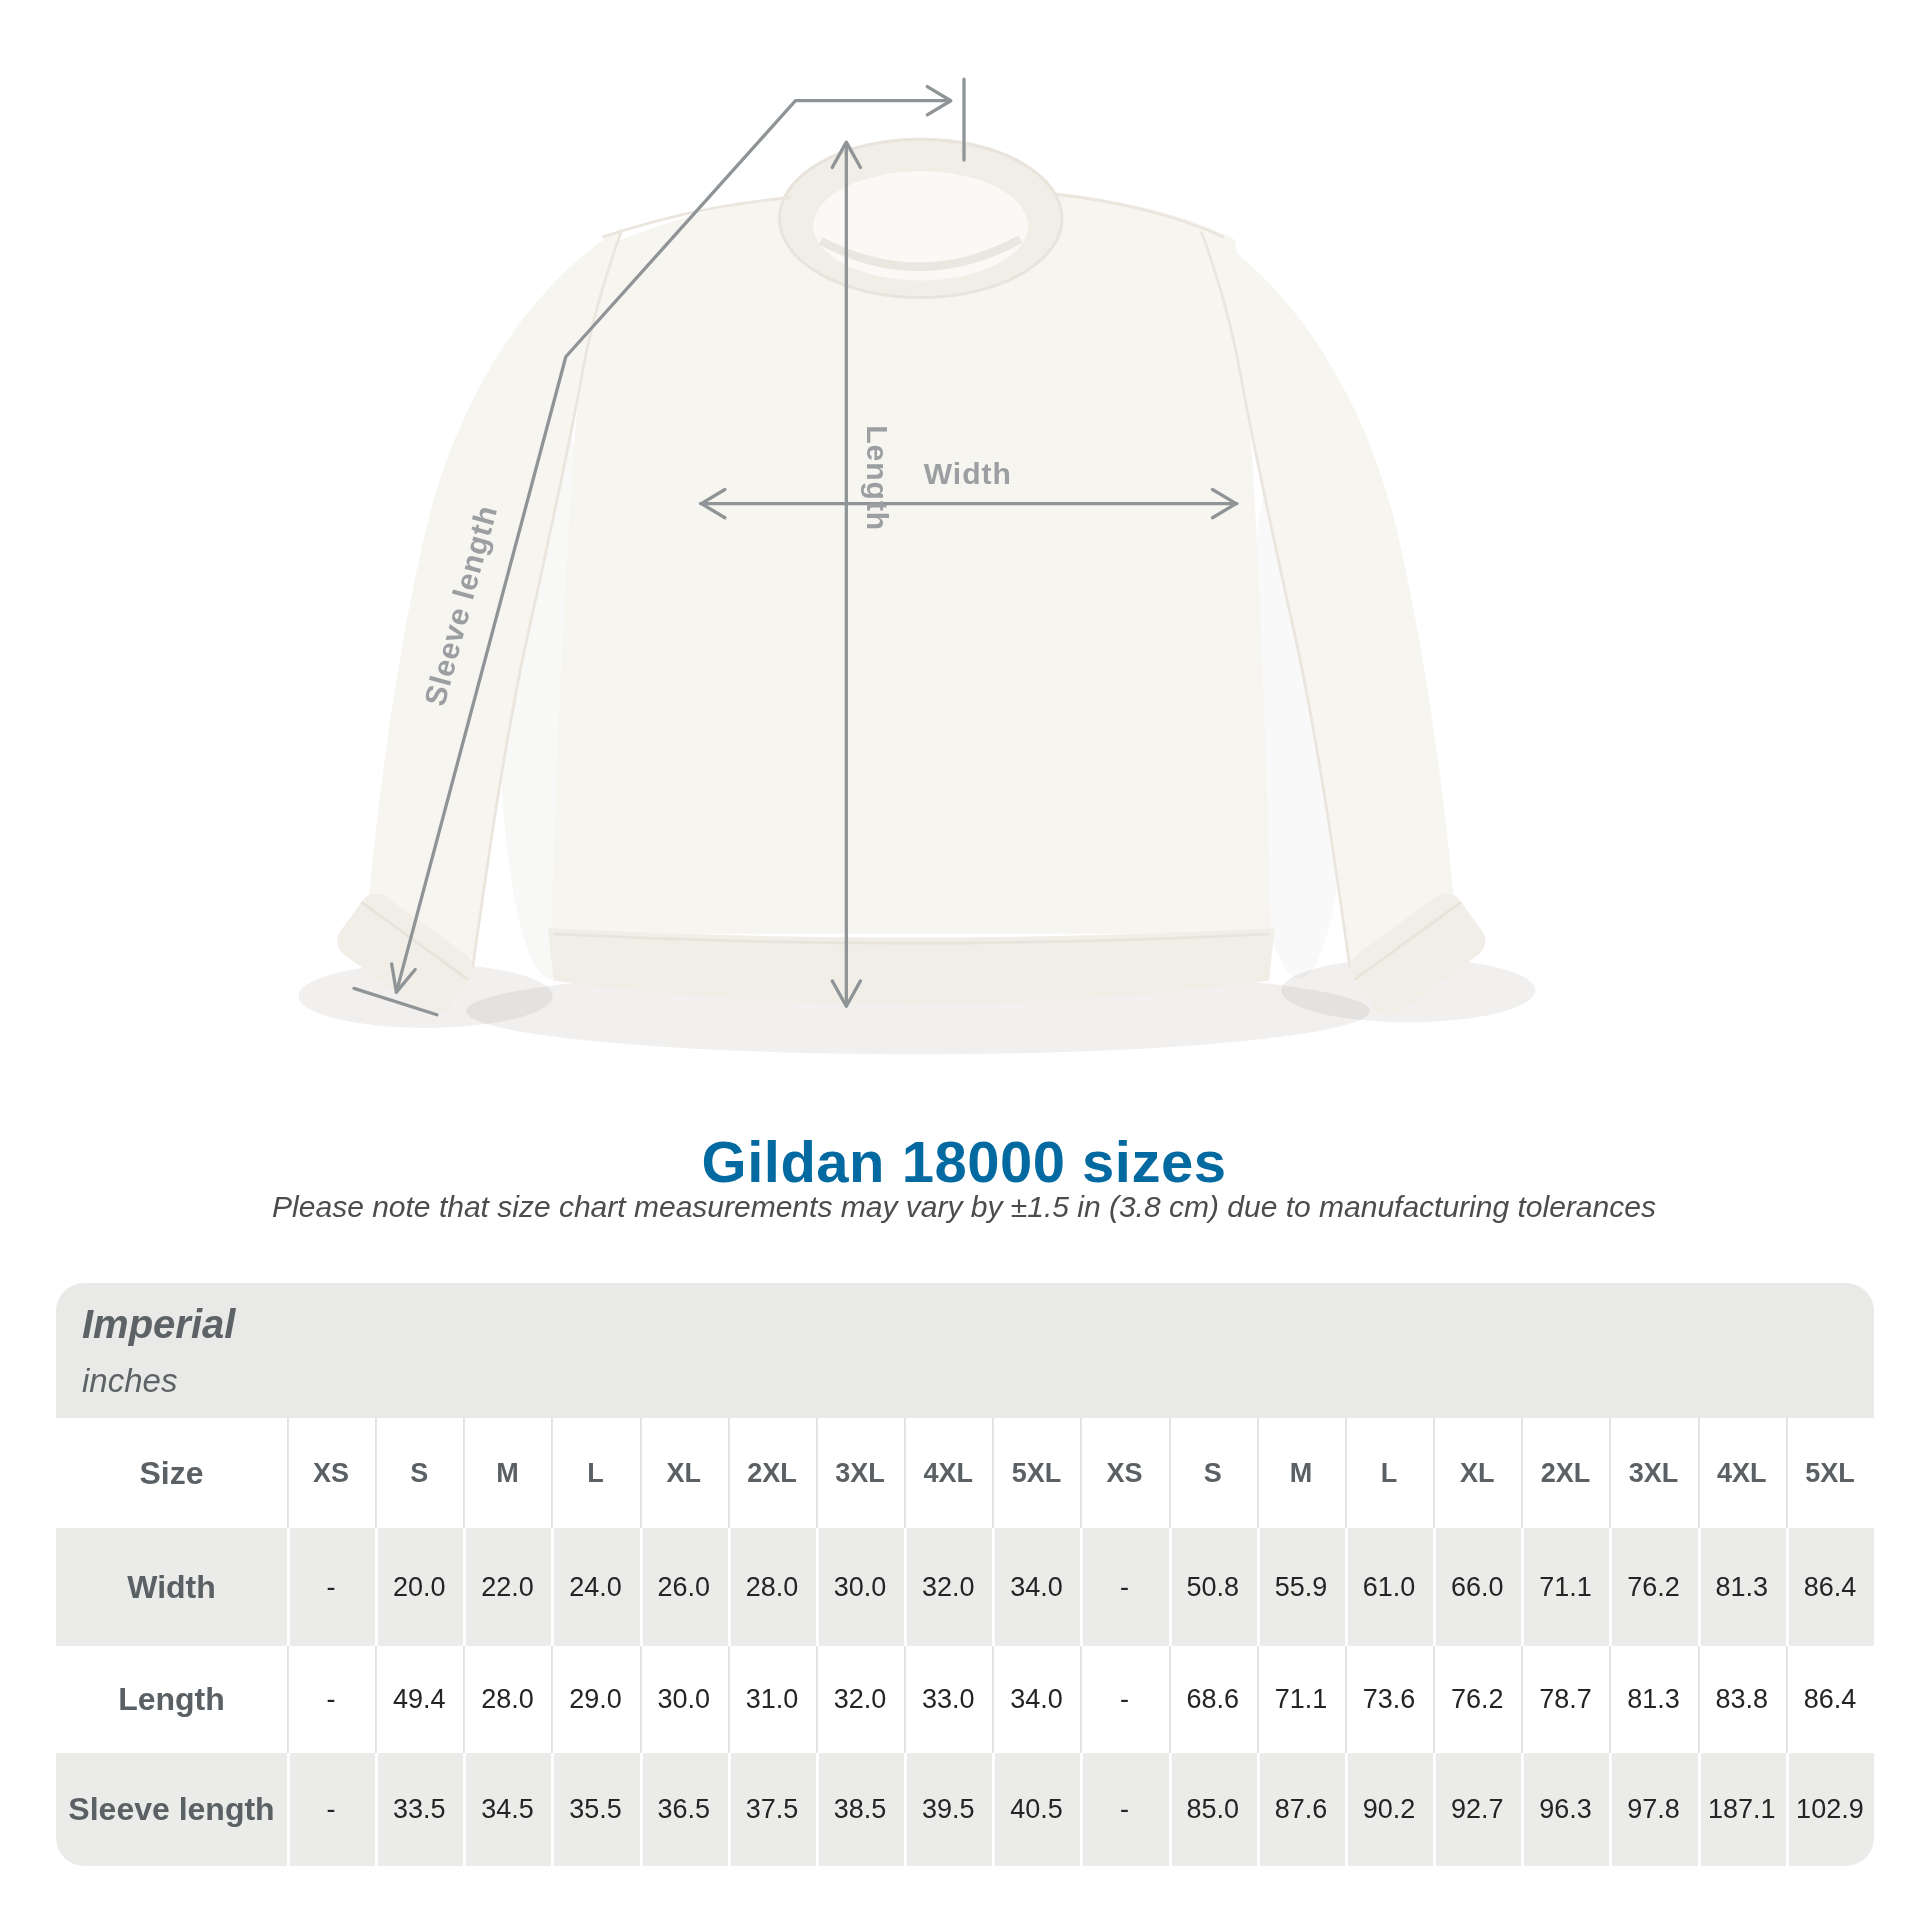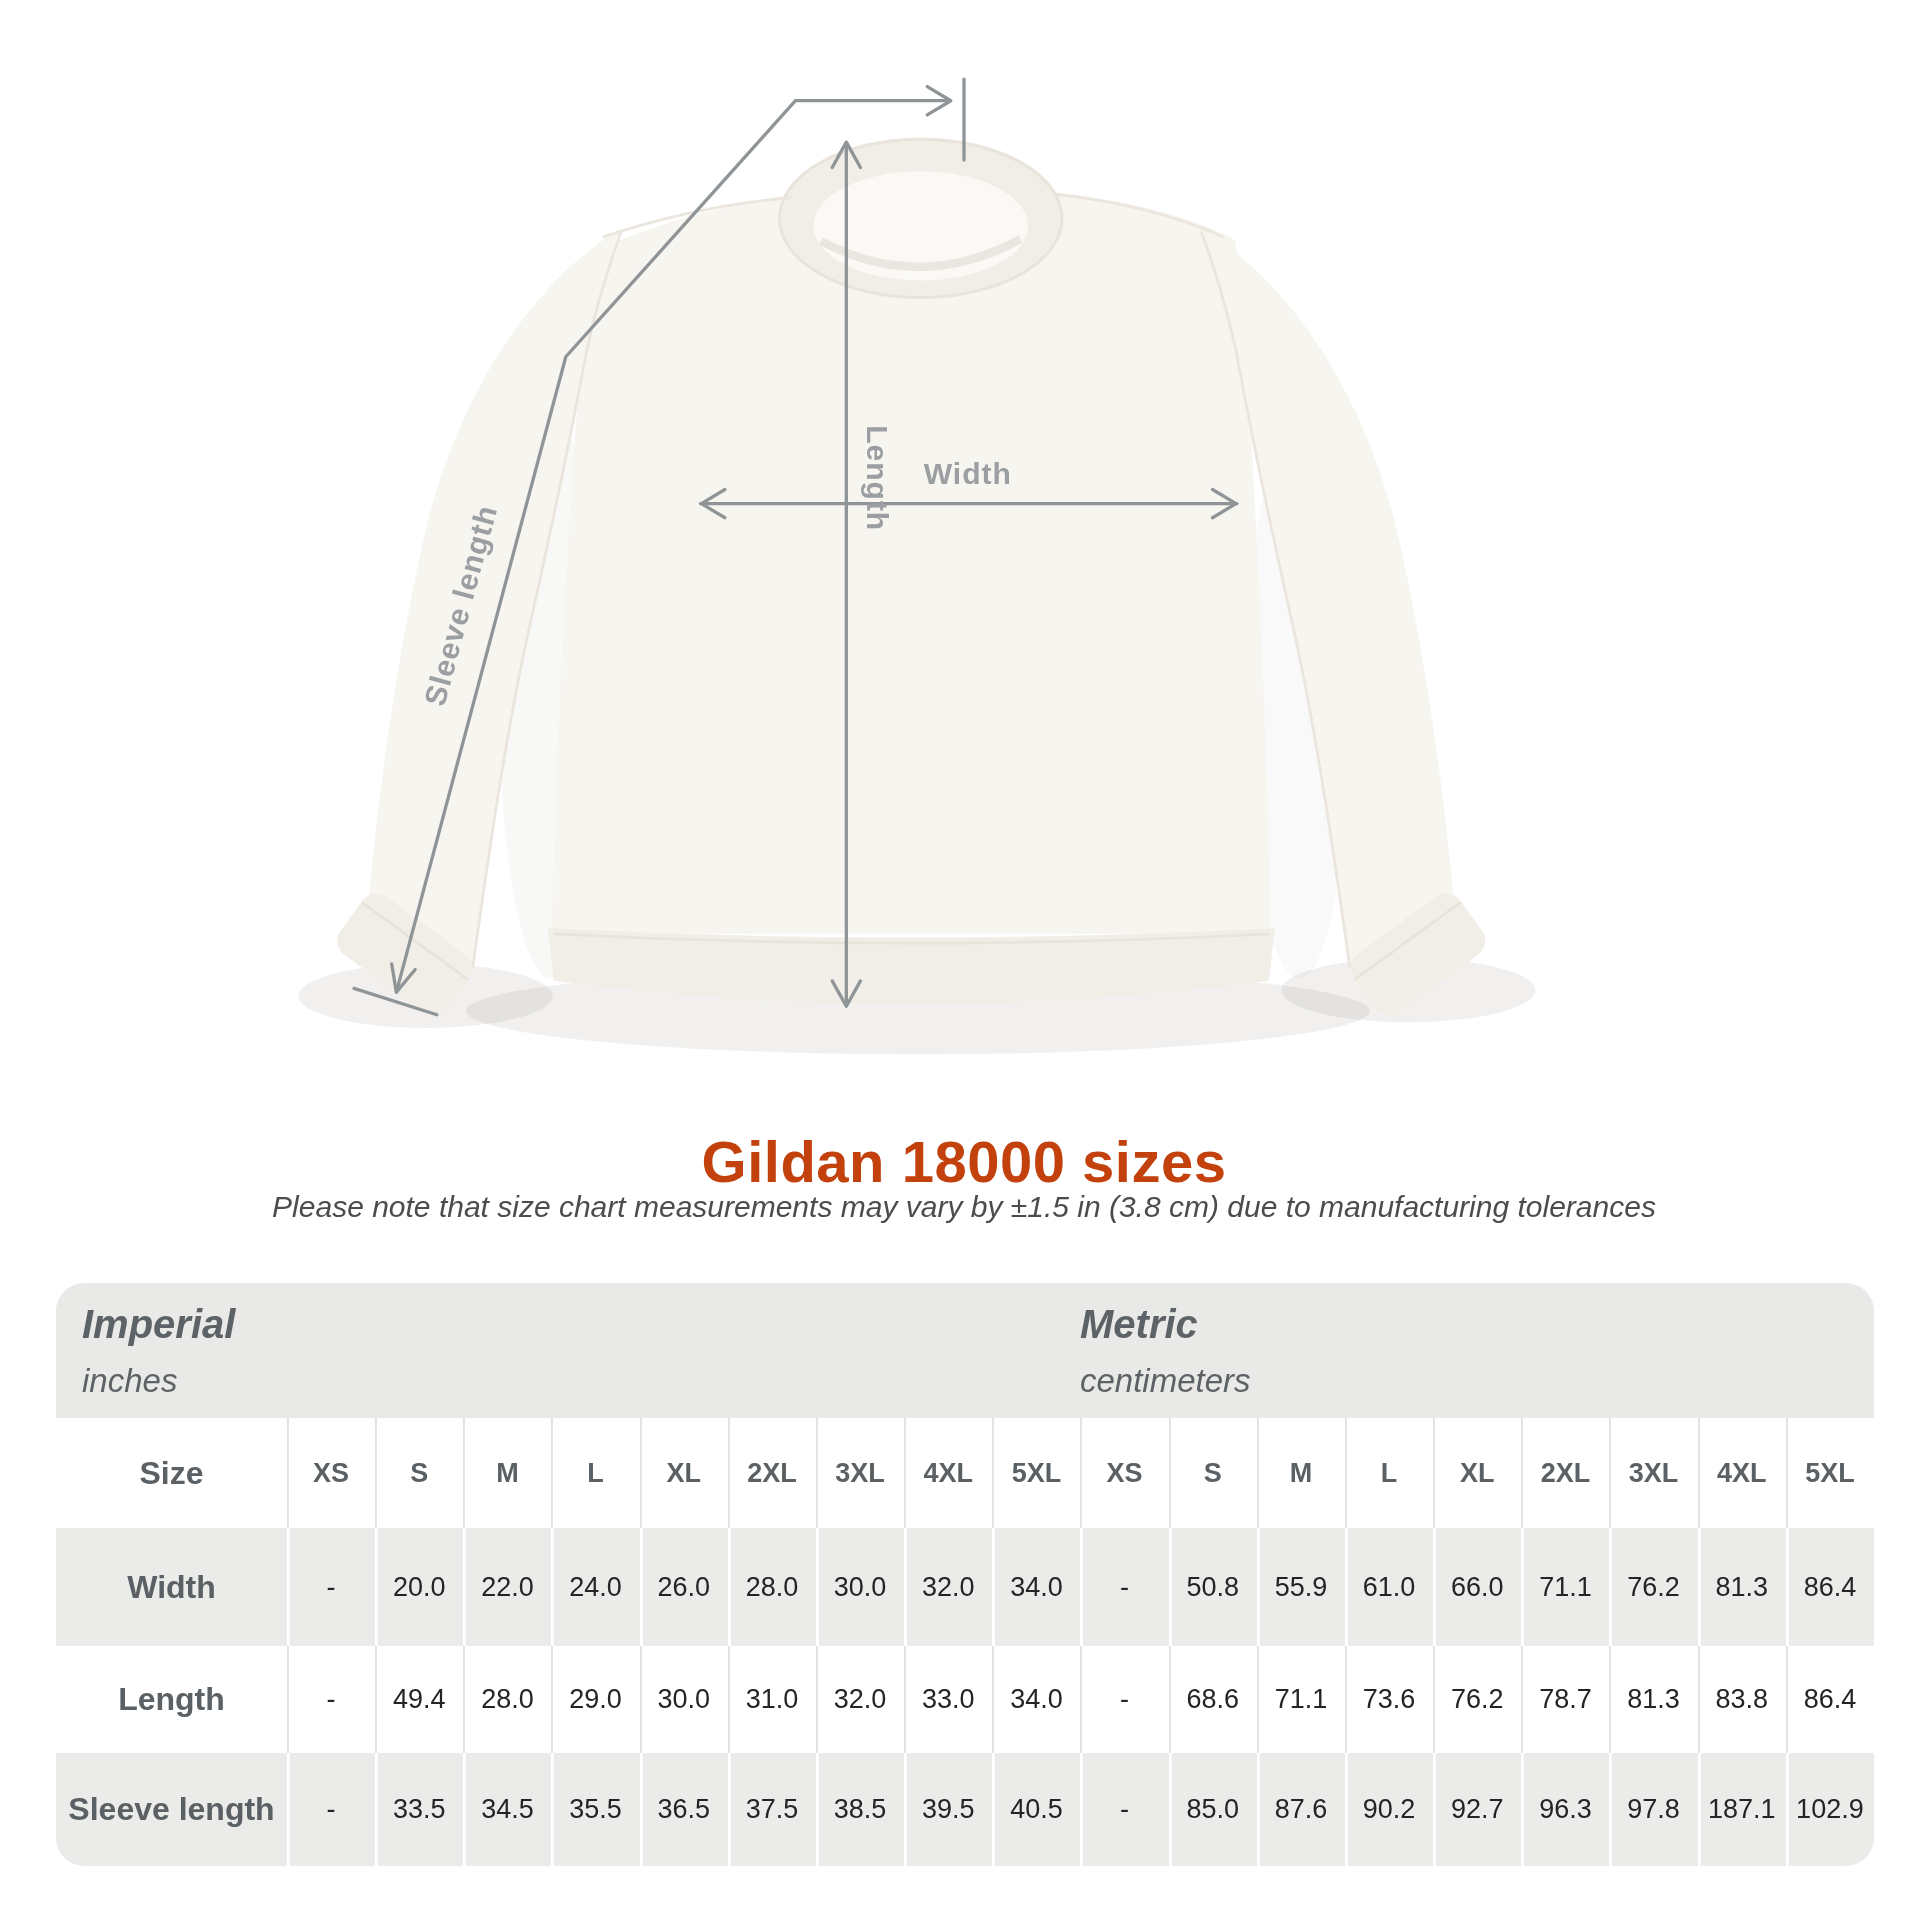--- a/index.html
+++ b/index.html
@@ -12,21 +12,21 @@
   }
   .fig { position:absolute; left:0; top:0; }
   .mlabel {
     font-family:"Liberation Sans","DejaVu Sans",sans-serif;
     font-weight:bold; font-size:32px;
     fill:#9b9fa2; letter-spacing:1px;
   }
   .page-title {
     position:absolute; top:1128px; left:0; width:100%;
     text-align:center;
-    font-size:58px; font-weight:bold; color:#c2410c;
+    font-size:58px; font-weight:bold; color:#0369a1;
     letter-spacing:0.5px;
   }
   .page-subtitle {
     position:absolute; top:1190px; left:0; width:100%;
     text-align:center;
     font-size:30px; font-style:italic; color:#4c4c4c;
   }
   .size-table {
     position:absolute; left:56px; top:1283px; width:1818px;
     border-radius:28px; overflow:hidden;
@@ -145,24 +145,20 @@
 <div class="page-title">Gildan 18000 sizes</div>
 <div class="page-subtitle">Please note that size chart measurements may vary by ±1.5 in (3.8 cm) due to manufacturing tolerances</div>
 
 <div class="size-table">
 
   <div class="band">
     <div class="band-cell imperial">
       <div class="g-name">Imperial</div>
       <div class="g-unit">inches</div>
     </div>
-    <div class="band-cell metric">
-      <div class="g-name">Metric</div>
-      <div class="g-unit">centimeters</div>
-    </div>
   </div>
 
   <div class="row header-row">
     <div class="cell label">Size</div>
     <div class="cell col-h">XS</div>
     <div class="cell col-h">S</div>
     <div class="cell col-h">M</div>
     <div class="cell col-h">L</div>
     <div class="cell col-h">XL</div>
     <div class="cell col-h">2XL</div>

